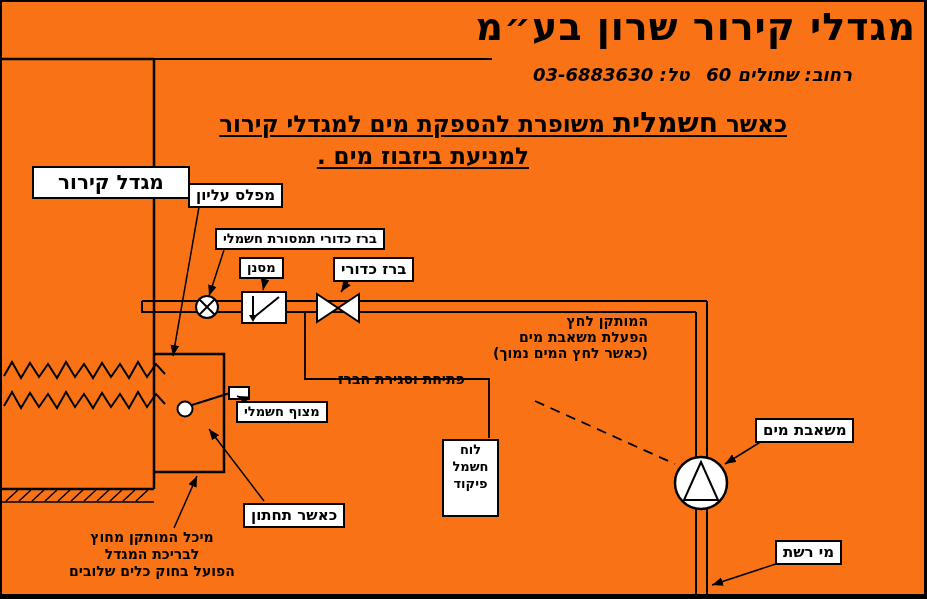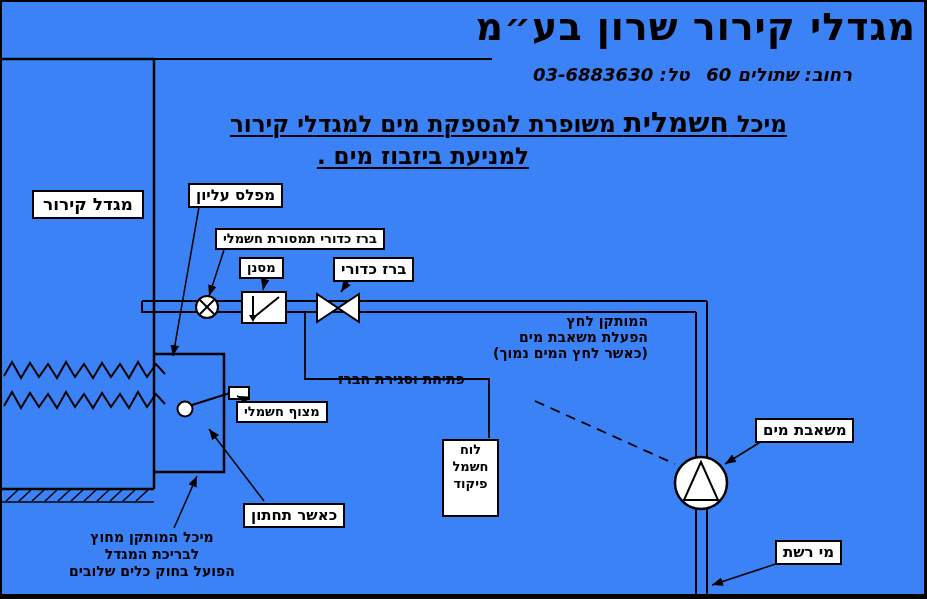--- a/index.html
+++ b/index.html
@@ -1,33 +1,33 @@
 <!DOCTYPE html>
 <html><head>
 <meta charset="utf-8">
 <style>
   * { margin:0; padding:0; box-sizing:border-box; }
   html,body { background:#ffffff; }
   .page {
-    position:relative; width:927px; height:599px; background:#3b82f6;
+    position:relative; width:927px; height:599px; background:#f97316;
     border:2px solid #000; border-right-width:3px; border-bottom-width:5px;
     overflow:hidden; font-family:"DejaVu Sans", sans-serif; color:#000;
   }
   .art { position:absolute; left:0; top:0; width:927px; height:599px; }
   .abs { position:absolute; white-space:nowrap; direction:rtl; }
   .boxed { border:2px solid #000; background:#fff; font-weight:bold; padding:1px 6px; line-height:1.25; }
   .company { right:8px; top:3px; font-size:38px; font-weight:bold; letter-spacing:1px; }
   .addr { right:72px; top:62px; font-size:18px; font-weight:bold; font-style:italic; }
   .phone { left:531px; top:62px; font-size:18px; font-weight:bold; font-style:italic; }
   .title1 { right:137px; top:104px; font-size:23px; font-weight:bold;
             text-decoration:underline; text-decoration-thickness:2px; text-underline-offset:3px; }
   .title1 .bigword { font-size:28px; }
   .title2 { right:395px; top:141px; font-size:23px; font-weight:bold;
             text-decoration:underline; text-decoration-thickness:2px; text-underline-offset:3px;text-align:center; }
-  .tower-lbl   { left:30px;  top:188px; font-size:17px; padding:2px 9px; }
+  .tower-lbl   { left:30px;  top:164px; font-size:20px; padding:2px 24px; }
   .upper-lbl   { left:186px; top:181px; font-size:15px; }
   .evalve-lbl  { left:213px; top:226px; font-size:13px; }
   .filter-lbl  { left:237px; top:255px; font-size:13px; }
   .bvalve-lbl  { left:331px; top:255px; font-size:15px; }
   .float-lbl   { left:234px; top:399px; font-size:13px; }
   .lower-lbl   { left:241px; top:501px; font-size:15px; }
   .pump-lbl    { left:753px; top:416px; font-size:15px; }
   .mains-lbl   { left:773px; top:538px; font-size:15px; }
   .pressure-note { right:276px; top:311px; font-size:14px; font-weight:bold; text-align:right; line-height:16px; }
   .valve-wire-note { left:336px; top:357px; font-size:14px; font-weight:bold;margin-top:12px; }
@@ -123,21 +123,21 @@
       <path d="M780,560 L710,583" marker-end="url(#arr)"></path>
       <path d="M172,526 L195,474" marker-end="url(#arr)"></path>
     </g>
   </svg>
 
   <div class="abs company">מגדלי קירור שרון בע״מ</div>
   <div class="abs addr">רחוב: שתולים 60</div>
   <div class="abs phone">טל: 03-6883630</div>
 
   <div class="abs title1">
-    <span>מיכל </span><span class="bigword">חשמלית</span><span> משופרת להספקת מים למגדלי קירור</span>
+    <span>כאשר </span><span class="bigword">חשמלית</span><span> משופרת להספקת מים למגדלי קירור</span>
   </div>
   <div class="abs title2">למניעת ביזבוז מים .</div>
 
   <div class="abs boxed tower-lbl">מגדל קירור</div>
   <div class="abs boxed upper-lbl">מפלס עליון</div>
   <div class="abs boxed evalve-lbl">ברז כדורי תמסורת חשמלי</div>
   <div class="abs boxed filter-lbl">מסנן</div>
   <div class="abs boxed bvalve-lbl">ברז כדורי</div>
   <div class="abs boxed float-lbl">מצוף חשמלי</div>
   <div class="abs boxed lower-lbl">כאשר תחתון</div>

